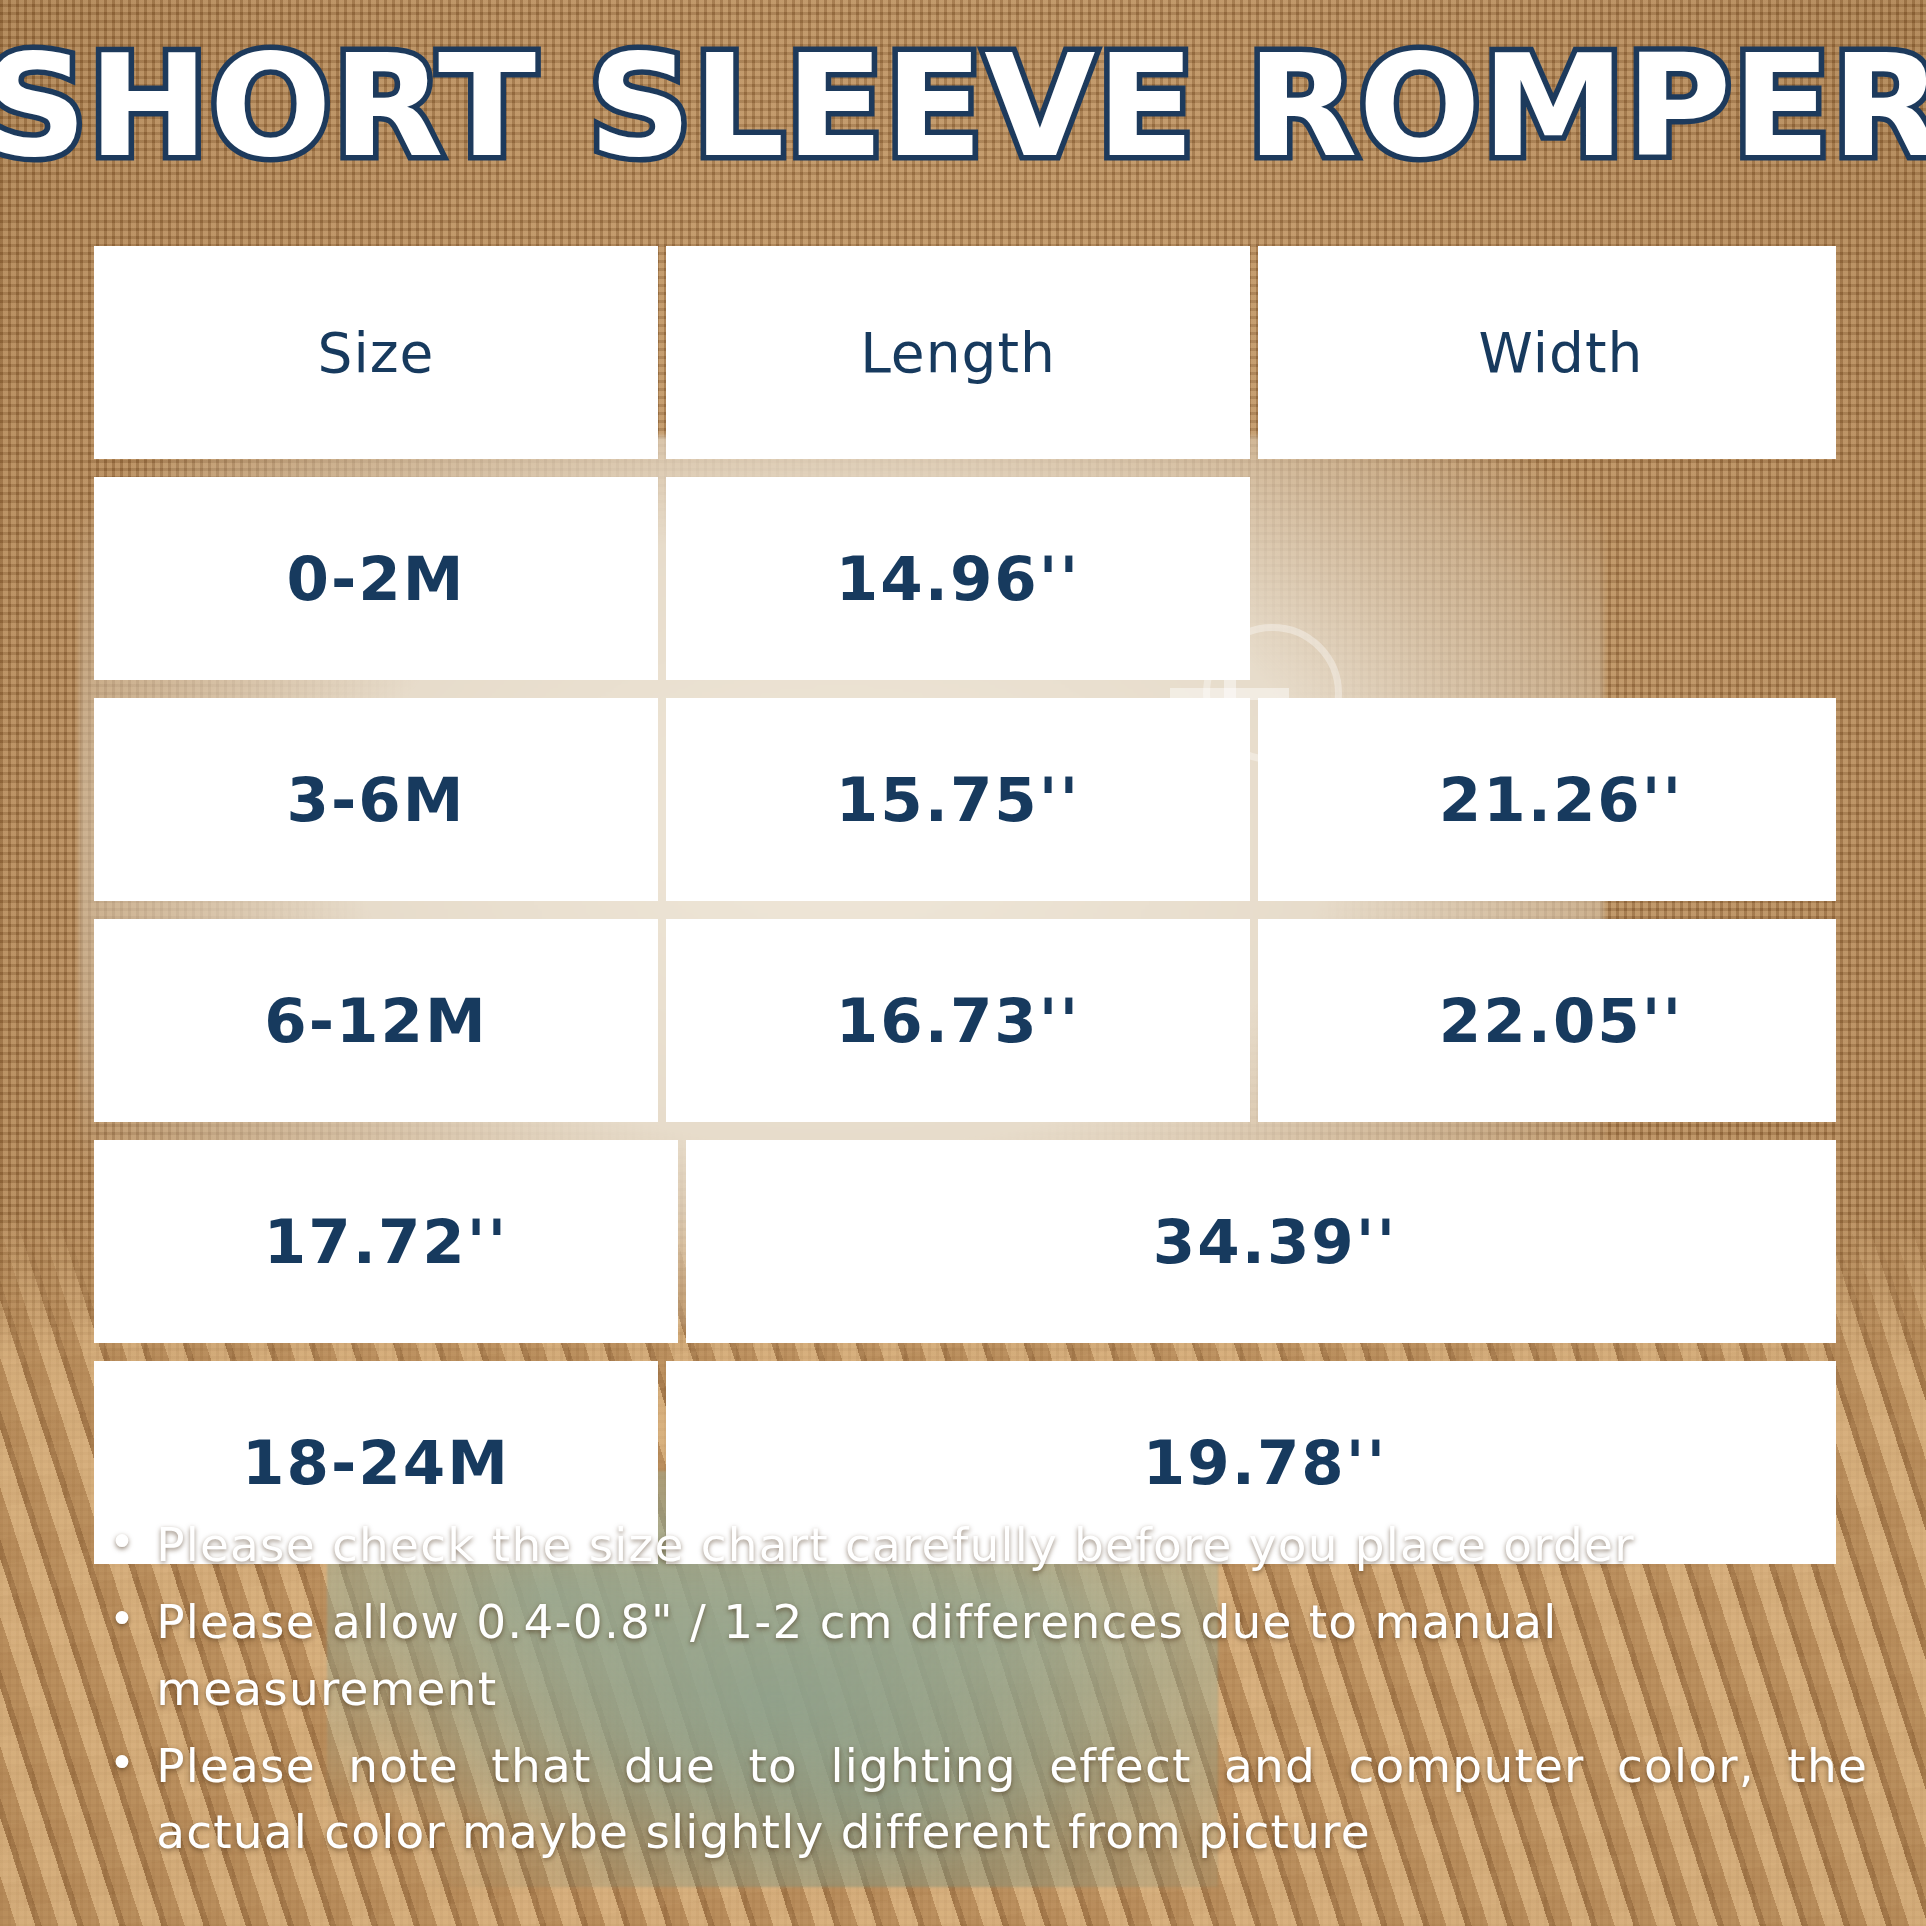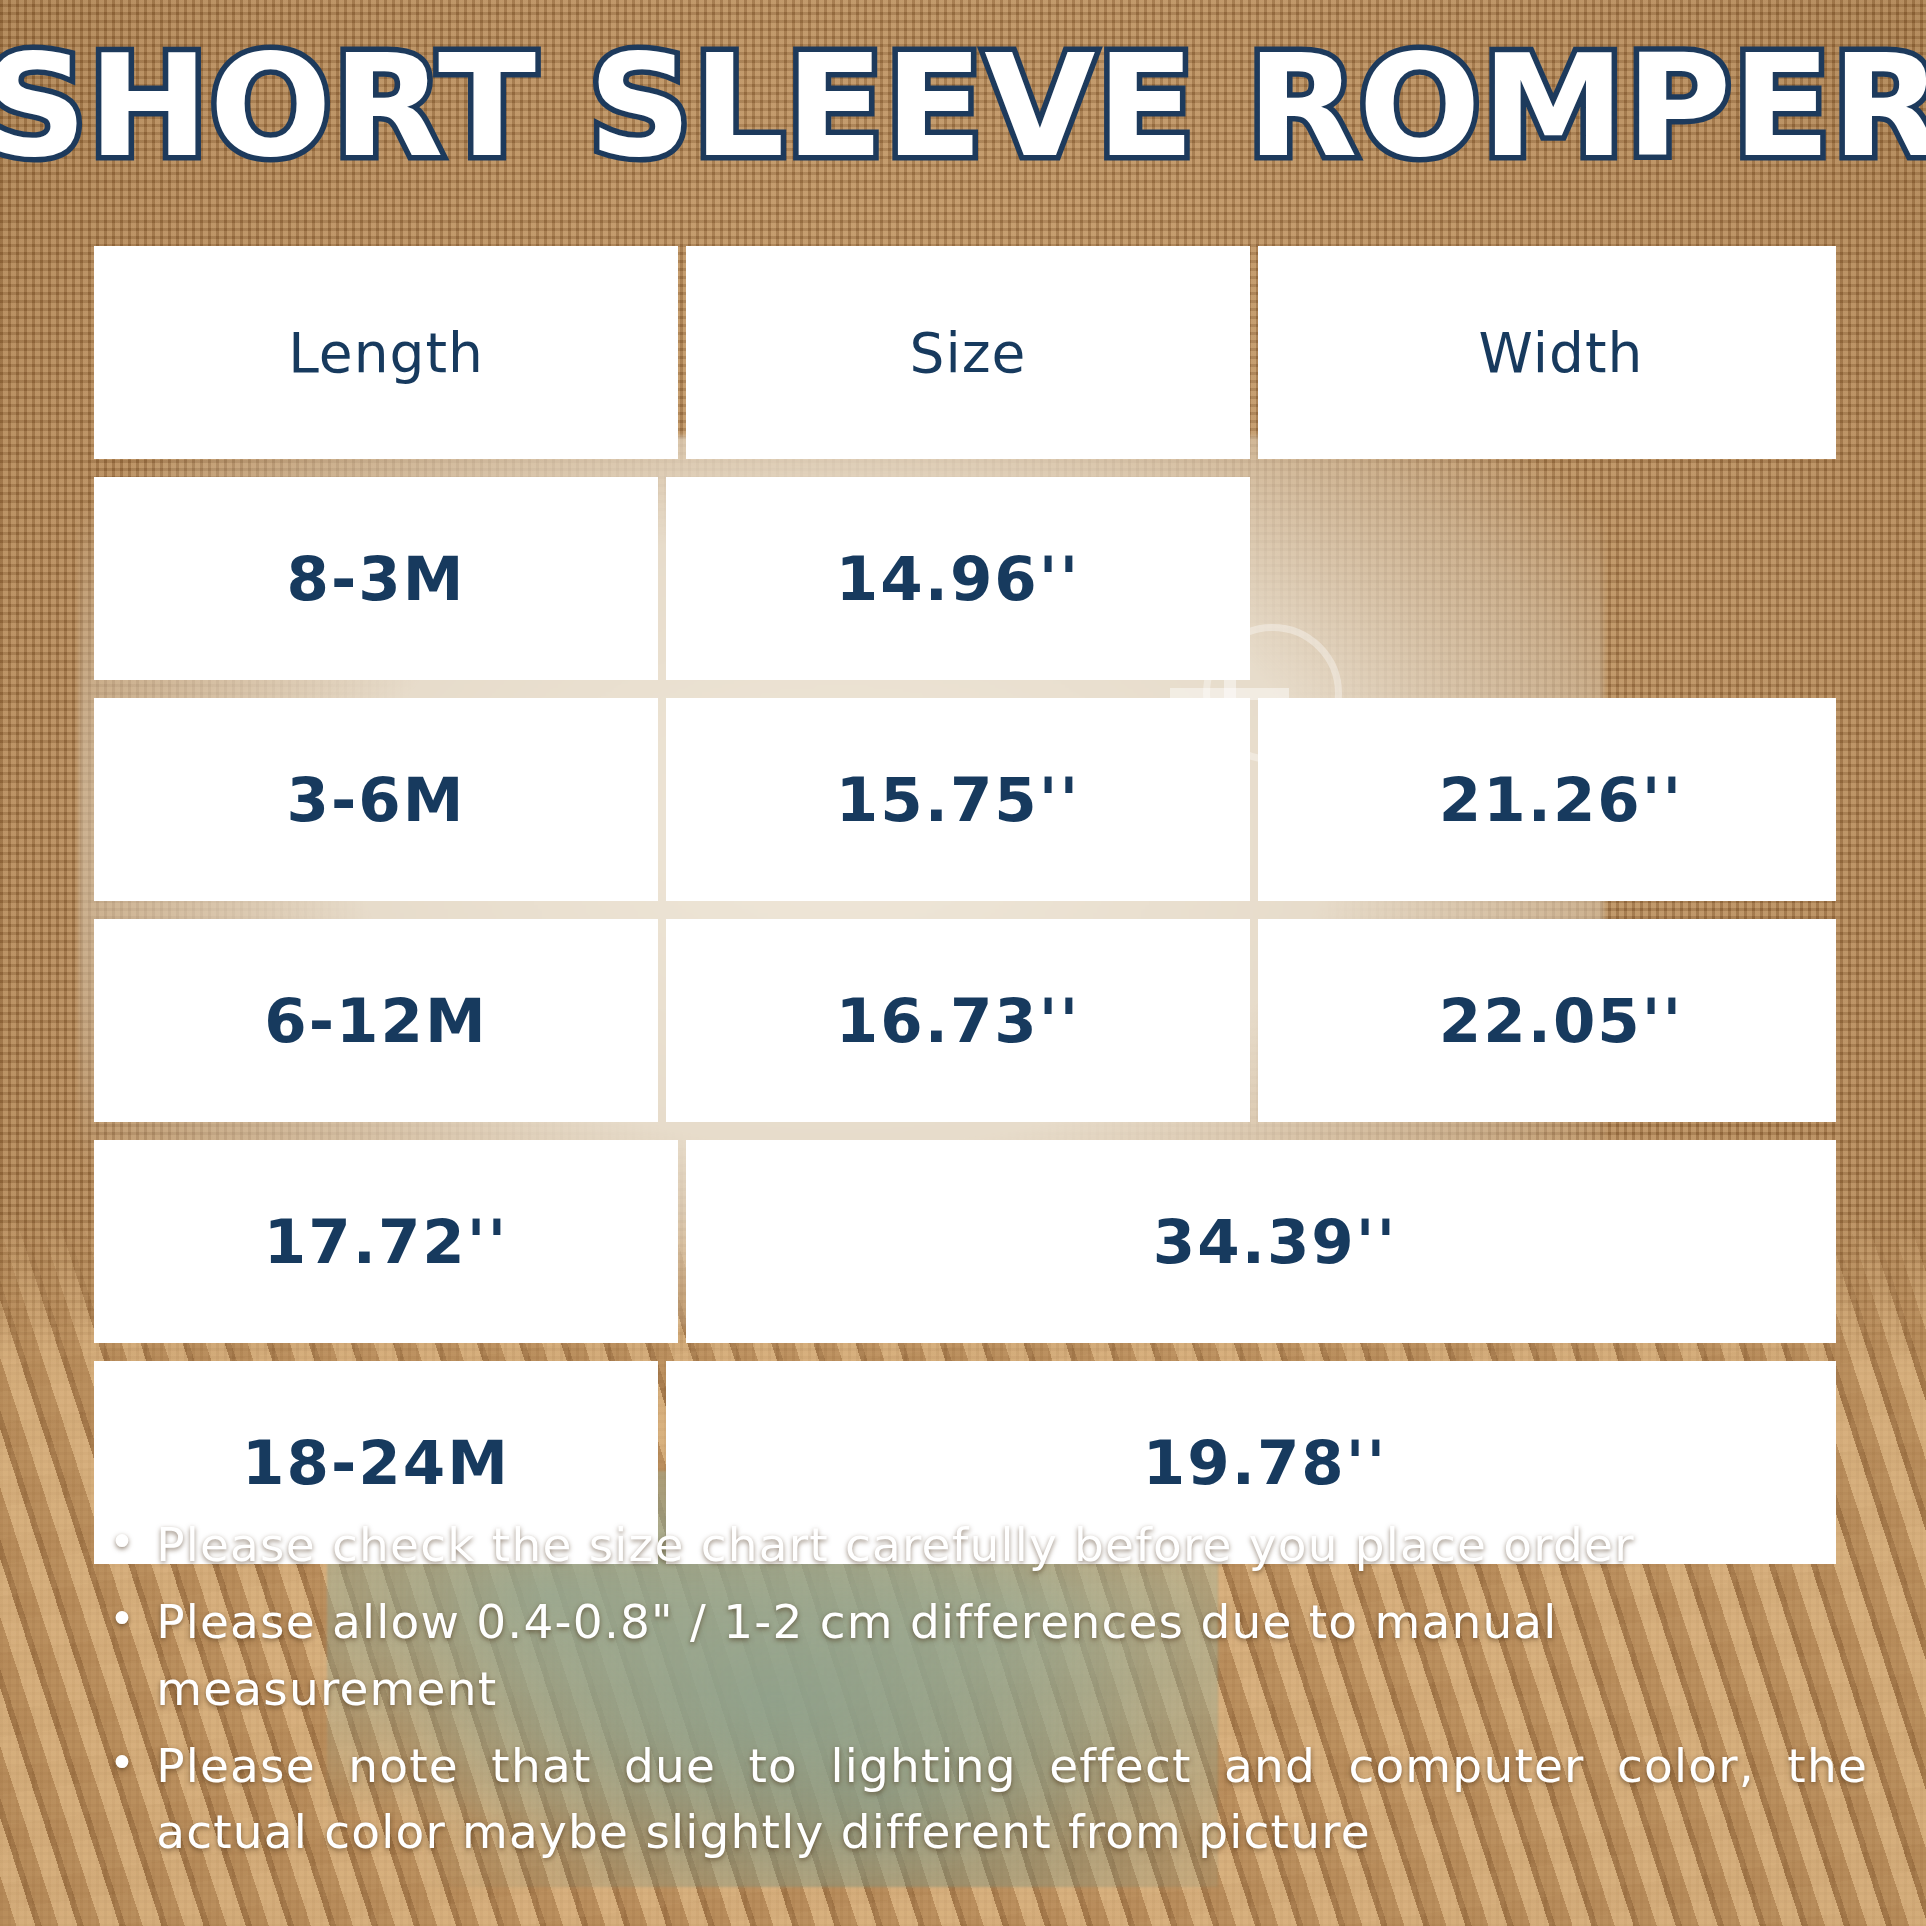--- a/index.html
+++ b/index.html
@@ -185,27 +185,27 @@
   <div class="bg-watermark"></div>
 </div>
 
 <div class="page">
 
   <div class="title">SHORT SLEEVE ROMPER</div>
 
   <div class="table">
 
     <div class="row row-head">
+      <div class="cell cell-size">Size</div>
       <div class="cell cell-length">Length</div>
-      <div class="cell cell-size">Size</div>
       <div class="cell cell-width">Width</div>
     </div>
 
     <div class="row row-body">
-      <div class="cell cell-size">8-3M</div>
+      <div class="cell cell-size">0-2M</div>
       <div class="cell cell-length">14.96''</div>
     </div>
 
     <div class="row row-body">
       <div class="cell cell-size">3-6M</div>
       <div class="cell cell-length">15.75''</div>
       <div class="cell cell-width">21.26''</div>
     </div>
 
     <div class="row row-body">

